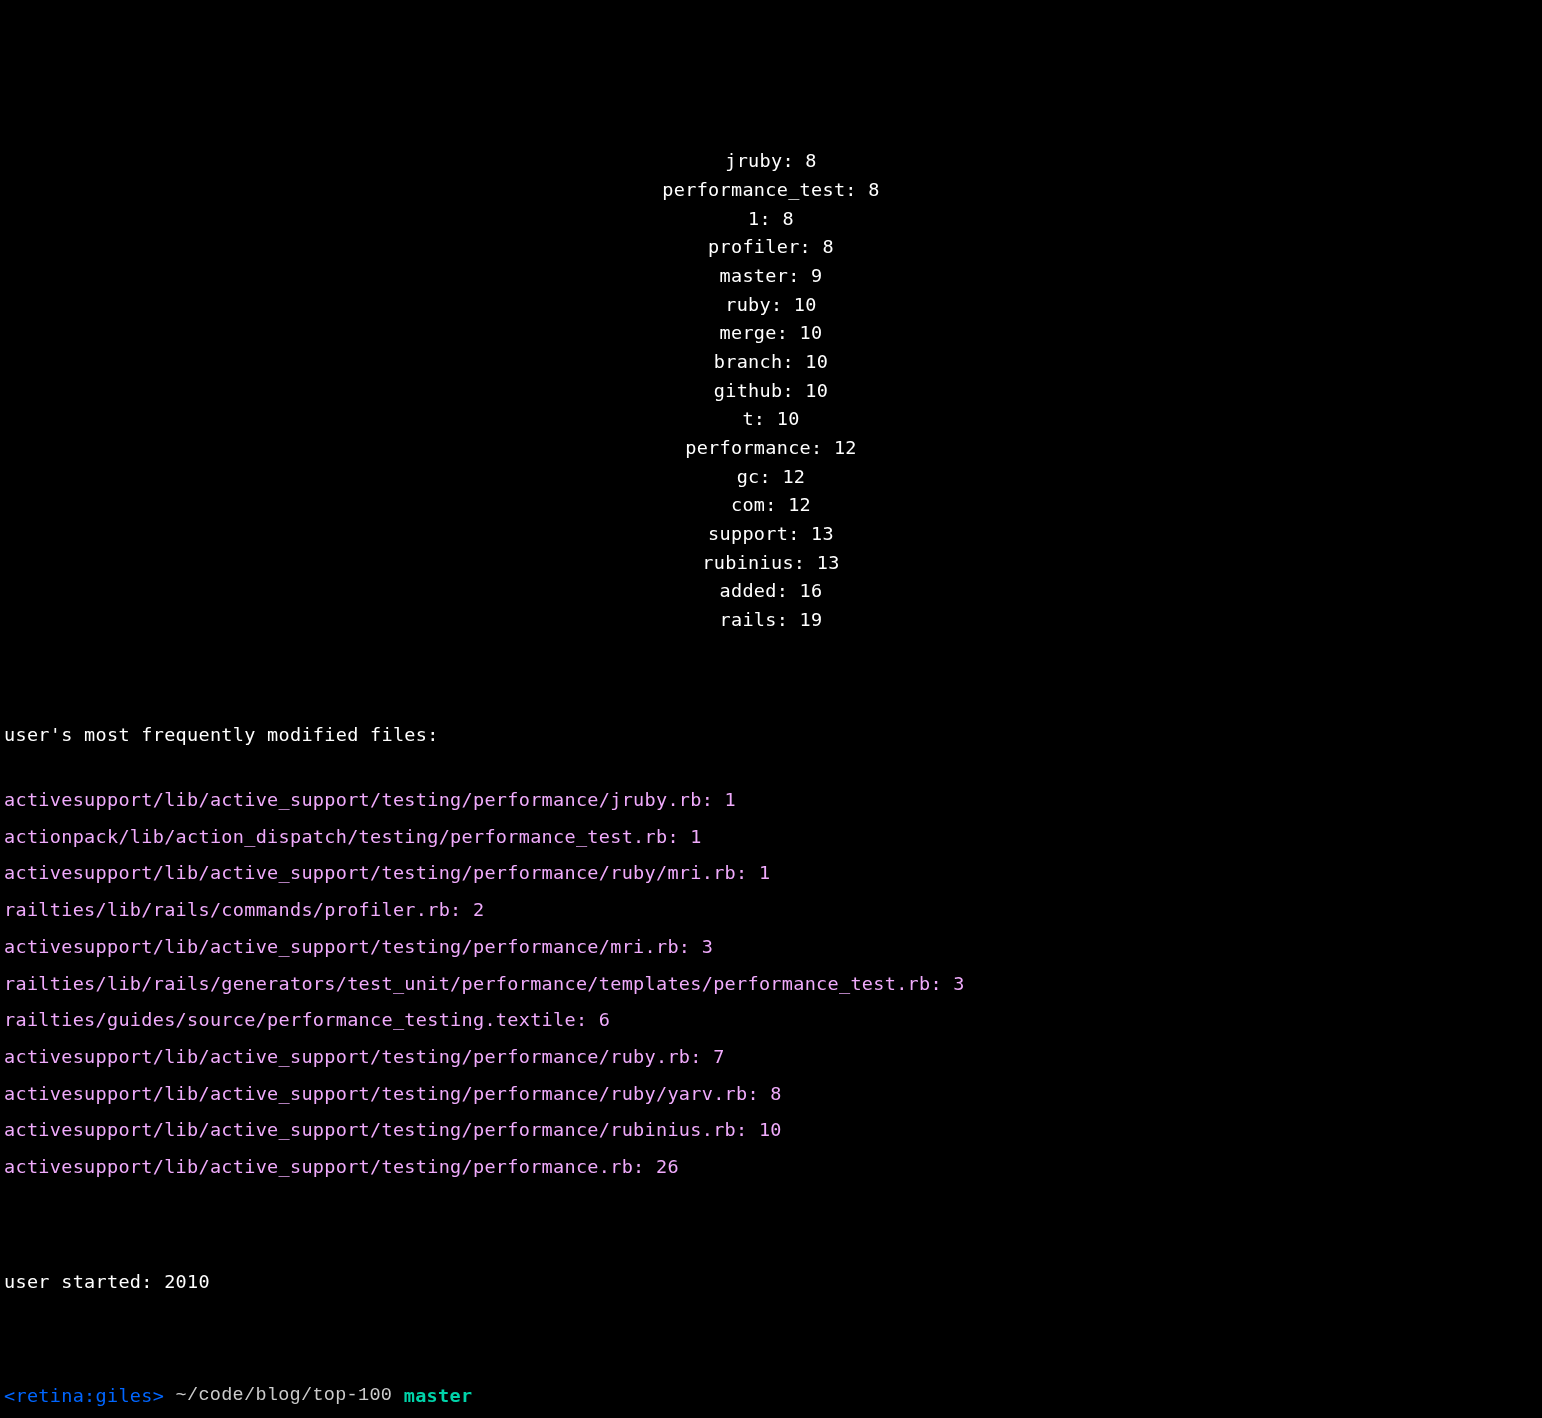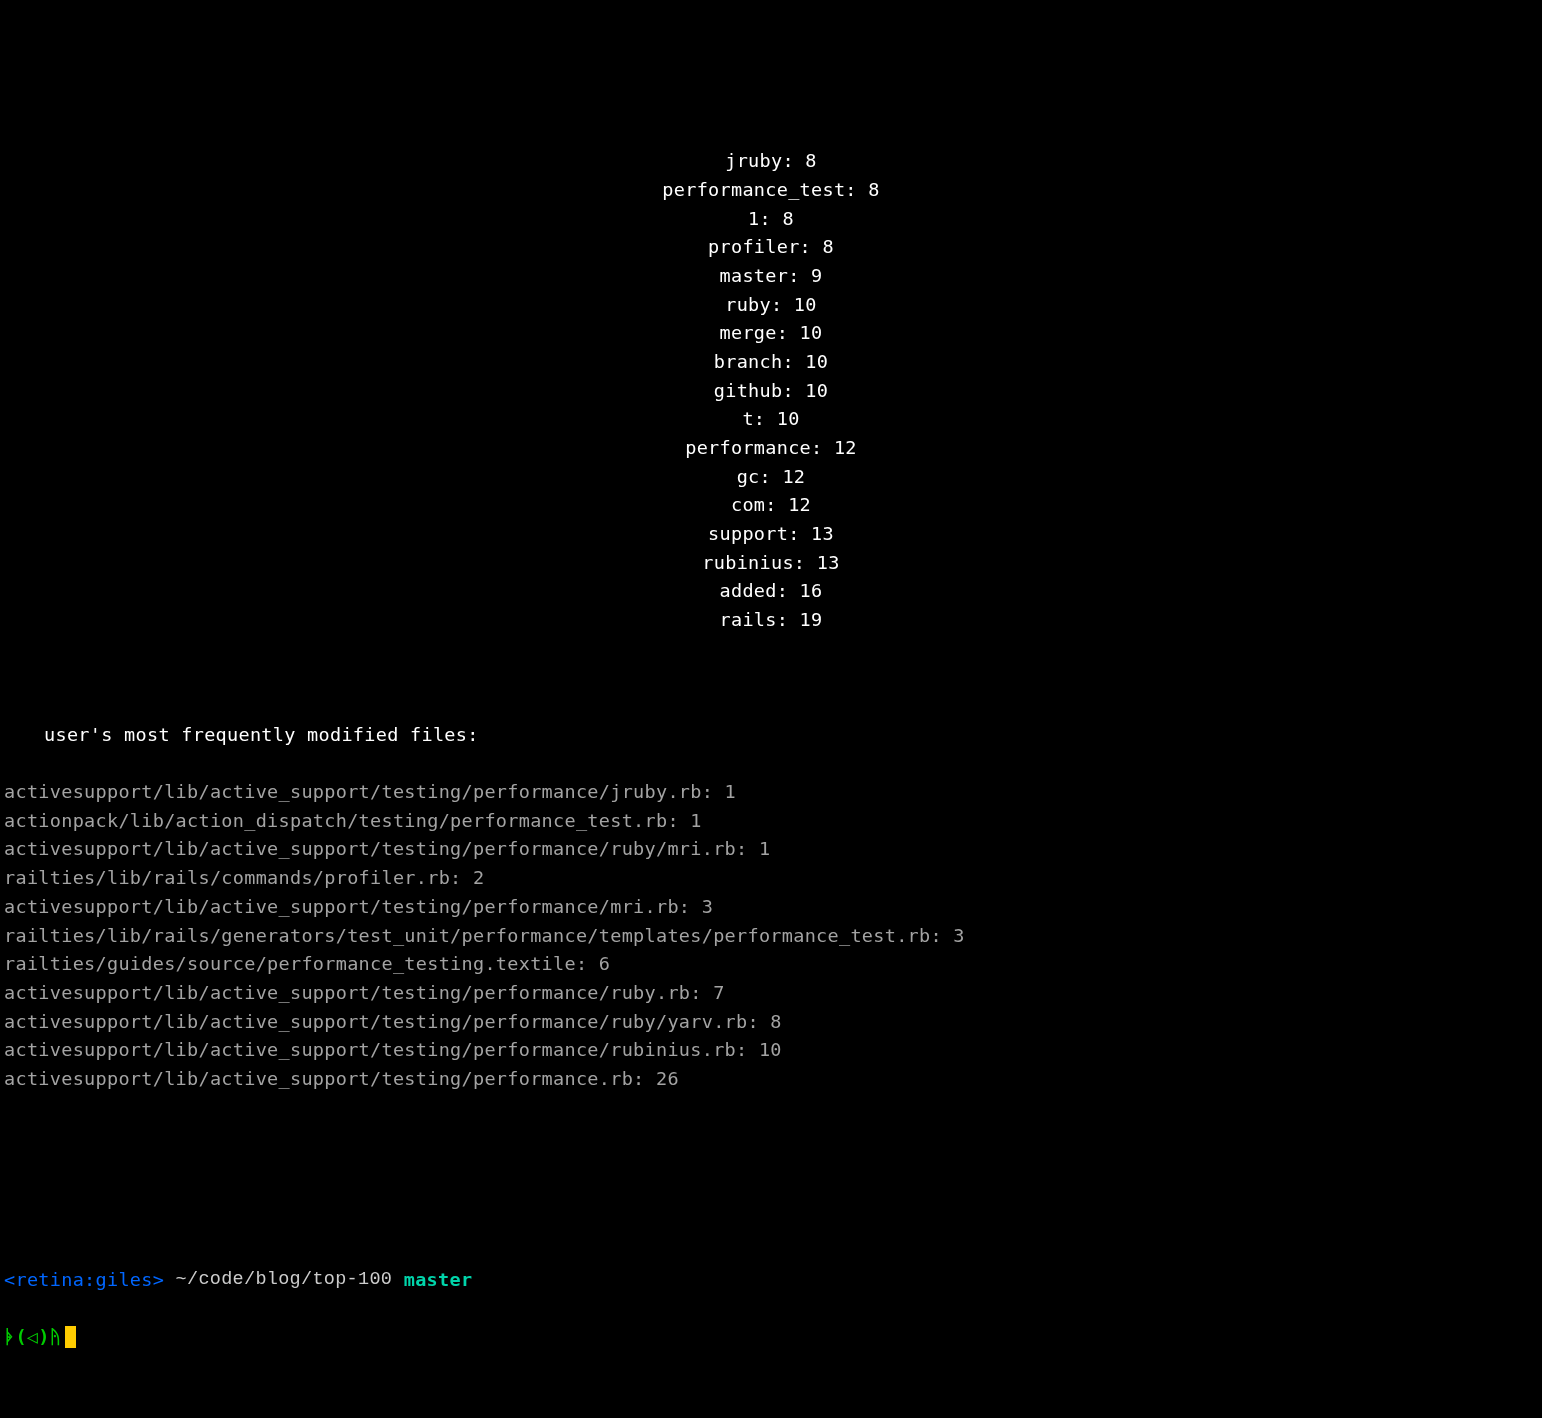--- a/index.html
+++ b/index.html
@@ -19,24 +19,24 @@
     }
     .terminal-output {
       display: block;
     }
     .word-count-line {
       color: #ffffff;
       text-align: center;
     }
     .section-header {
       color: #ffffff;
-      margin-left: 40px;
     }
     .file-line {
-      color: #a3a3a3;
+      color: #f0abfc;
+      margin-top: 8px;
     }
     .user-info-line {
       color: #ffffff;
     }
     .blank-line {
       height: 1.55em;
     }
     .prompt-line {
       display: flex;
       flex-wrap: nowrap;
@@ -74,20 +74,20 @@
 <body>
 
 
 
 <div class="terminal-output">
 <div id="word-counts-container"><div class="word-count-line">jruby: 8</div><div class="word-count-line">performance_test: 8</div><div class="word-count-line">1: 8</div><div class="word-count-line">profiler: 8</div><div class="word-count-line">master: 9</div><div class="word-count-line">ruby: 10</div><div class="word-count-line">merge: 10</div><div class="word-count-line">branch: 10</div><div class="word-count-line">github: 10</div><div class="word-count-line">t: 10</div><div class="word-count-line">performance: 12</div><div class="word-count-line">gc: 12</div><div class="word-count-line">com: 12</div><div class="word-count-line">support: 13</div><div class="word-count-line">rubinius: 13</div><div class="word-count-line">added: 16</div><div class="word-count-line">rails: 19</div></div>
 <div class="blank-line"></div>
 <div class="section-header">user's most frequently modified files:</div>
 <div id="files-container"><div class="file-line">activesupport/lib/active_support/testing/performance/jruby.rb: 1</div><div class="file-line">actionpack/lib/action_dispatch/testing/performance_test.rb: 1</div><div class="file-line">activesupport/lib/active_support/testing/performance/ruby/mri.rb: 1</div><div class="file-line">railties/lib/rails/commands/profiler.rb: 2</div><div class="file-line">activesupport/lib/active_support/testing/performance/mri.rb: 3</div><div class="file-line">railties/lib/rails/generators/test_unit/performance/templates/performance_test.rb: 3</div><div class="file-line">railties/guides/source/performance_testing.textile: 6</div><div class="file-line">activesupport/lib/active_support/testing/performance/ruby.rb: 7</div><div class="file-line">activesupport/lib/active_support/testing/performance/ruby/yarv.rb: 8</div><div class="file-line">activesupport/lib/active_support/testing/performance/rubinius.rb: 10</div><div class="file-line">activesupport/lib/active_support/testing/performance.rb: 26</div></div>
 <div class="blank-line"></div>
-<div id="user-info-container"></div>
+<div id="user-info-container"><div class="user-info-line">user started: 2010</div></div>
 <div class="blank-line"></div>
 <div class="prompt-line"><span class="prompt-host">&lt;retina:giles&gt;</span><span> </span><span class="prompt-path">~/code/blog/top-100</span><span> </span><span class="prompt-branch">master</span></div>
 <div class="prompt-line2"><span class="prompt-symbols">ᚧ(◁)ᚤ</span><span class="cursor"></span></div>
 </div>
 
 
 
 
 </body></html>

